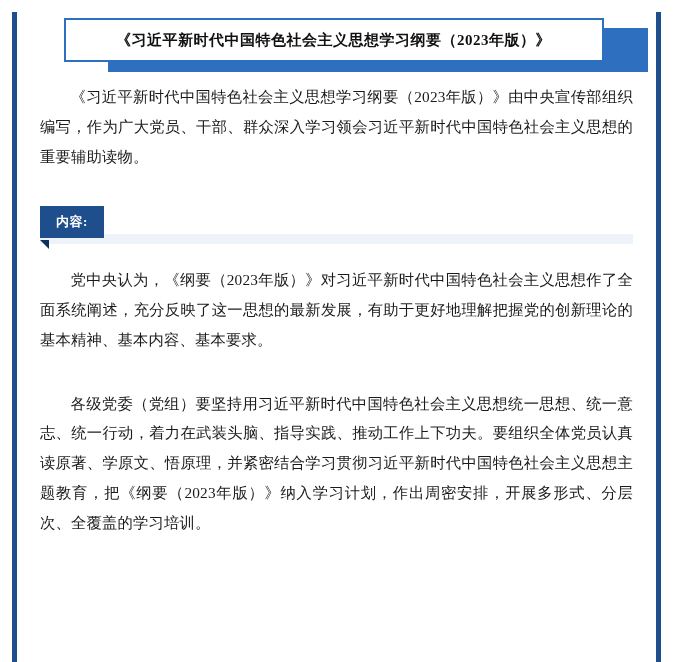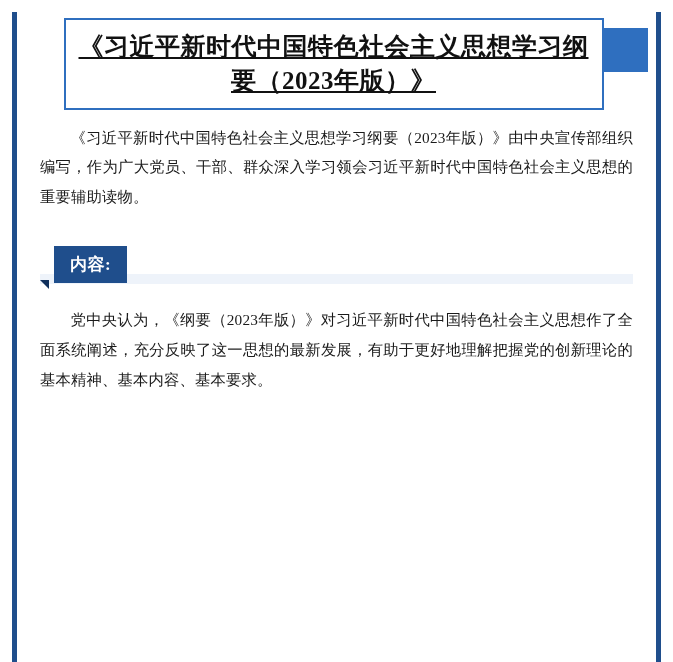--- a/index.html
+++ b/index.html
@@ -63,67 +63,66 @@
   .title-box {
     position: relative;
     z-index: 2;
     box-sizing: border-box;
     width: 540px;
     margin-left: -6px;
     padding: 10px 8px;
     background: #ffffff;
     border: 2px solid #2f6fbf;
     text-align: center;
-    font-size: 25px;
+    font-size: 15px;
     font-weight: bold;
     letter-spacing: 0.5px;
     color: #111111;
     font-family: "Liberation Serif", serif;
     line-height: 1.35;
-    text-decoration: underline;
   }
 
   
   .para {
     font-size: 15.3px;
     line-height: 1.95;
     color: #1a1a1a;
     text-align: justify;
     text-indent: 2em;
     font-family: "Liberation Serif", serif;
     letter-spacing: 0.2px;
   }
   .intro-para {
-    margin: 13px 0 0 0;
+    margin: 20px 0 0 0;
   }
 
   
   .section {
     margin-top: 34px;
   }
   .sec-head {
     position: relative;
     height: 44px;
   }
   .sec-underline {
     position: absolute;
     left: 0;
     top: 28px;
     width: 100%;
     height: 10px;
     background: #eef3fa;
   }
   .sec-tag {
     position: absolute;
-    left: 14px;
+    left: 0;
     top: 0;
     display: inline-block;
     background: #1f4e8c;
     color: #ffffff;
-    font-size: 17px;
+    font-size: 13px;
     font-weight: bold;
     padding: 7px 16px 7px 16px;
     font-family: "Liberation Serif", serif;
     letter-spacing: 0.5px;
     z-index: 3;
   }
   .sec-fold {
     position: absolute;
     top: 34px;
     left: 0;
@@ -156,16 +155,17 @@
     <div class="section">
       <div class="sec-head">
         <div class="sec-underline"></div>
         <span class="sec-tag">内容:</span>
         <span class="sec-fold"></span>
       </div>
       <p class="para sec-body">党中央认为，《纲要（2023年版）》对习近平新时代中国特色社会主义思想作了全面系统阐述，充分反映了这一思想的最新发展，有助于更好地理解把握党的创新理论的基本精神、基本内容、基本要求。</p>
     </div>
 
     <div class="section">
+      <p class="para sec-body">各级党委（党组）要坚持用习近平新时代中国特色社会主义思想统一思想、统一意志、统一行动，着力在武装头脑、指导实践、推动工作上下功夫。要组织全体党员认真读原著、学原文、悟原理，并紧密结合学习贯彻习近平新时代中国特色社会主义思想主题教育，把《纲要（2023年版）》纳入学习计划，作出周密安排，开展多形式、分层次、全覆盖的学习培训。</p>
     </div>
 
   </div>
 </div>
 
 </body></html>

